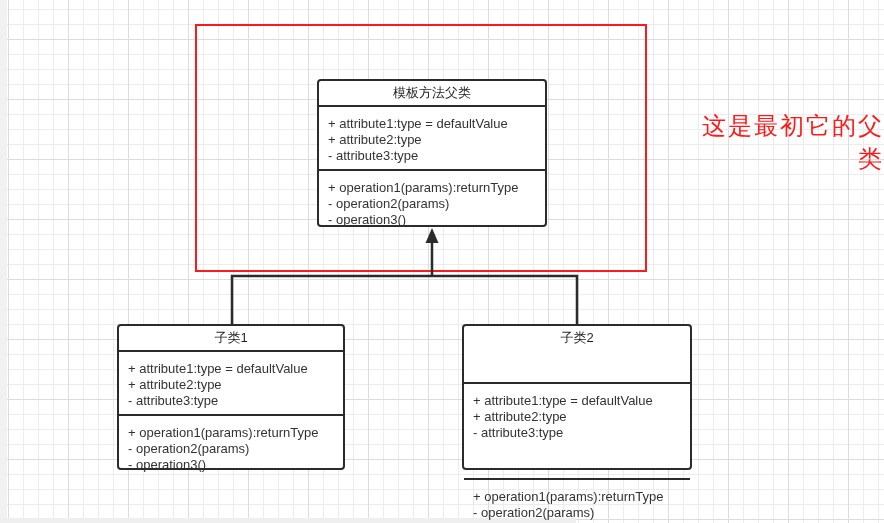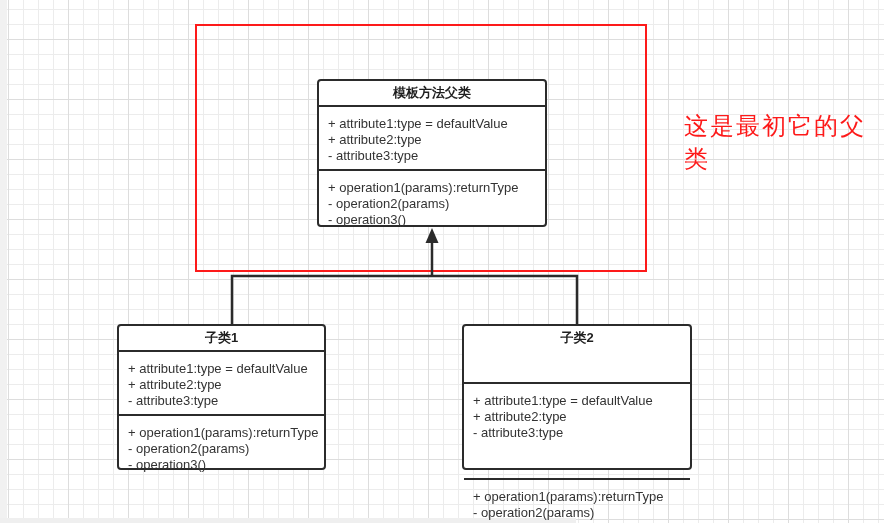--- a/index.html
+++ b/index.html
@@ -49,29 +49,29 @@
   .uml-class {
     position: absolute;
     background: #ffffff;
     border: 2px solid #2b2b2b;
     border-radius: 4px;
     display: flex;
     flex-direction: column;
     color: #333333;
   }
   .uml-class.parent { left: 317px; top: 79px;  width: 230px; height: 148px; }
-  .uml-class.child1 { left: 117px; top: 324px; width: 209px; height: 146px; }
+  .uml-class.child1 { left: 117px; top: 324px; width: 228px; height: 146px; }
   .uml-class.child2 { left: 462px; top: 324px; width: 230px; height: 146px; gap: 32px; }
 
   .uml-title {
     flex: 0 0 24px;
     line-height: 23px;
     text-align: center;
     font-size: 13px;
-    font-weight: bold;
+    font-weight: normal;
     color: #1f1f1f;
   }
   .uml-section {
     border-top: 2px solid #2b2b2b;
     padding: 9px 6px 4px 9px;
     font-size: 13px;
     line-height: 16px;
     white-space: nowrap;
   }
   .uml-section.attrs { flex: 0 0 64px; }
@@ -79,20 +79,21 @@
 
   
   .annotation {
     position: absolute; left: 684px; top: 110px;
     width: 200px;
     font-family: "DejaVu Serif", serif;
     font-size: 24px;
     letter-spacing: 2px;
     line-height: 33px;
     color: #fd1a1a;
+    text-align: right;
   }
 </style>
 </head>
 <body>
 
 <div class="stage">
 
   <div class="canvas"></div>
   <div class="bottom-edge"></div>
 

